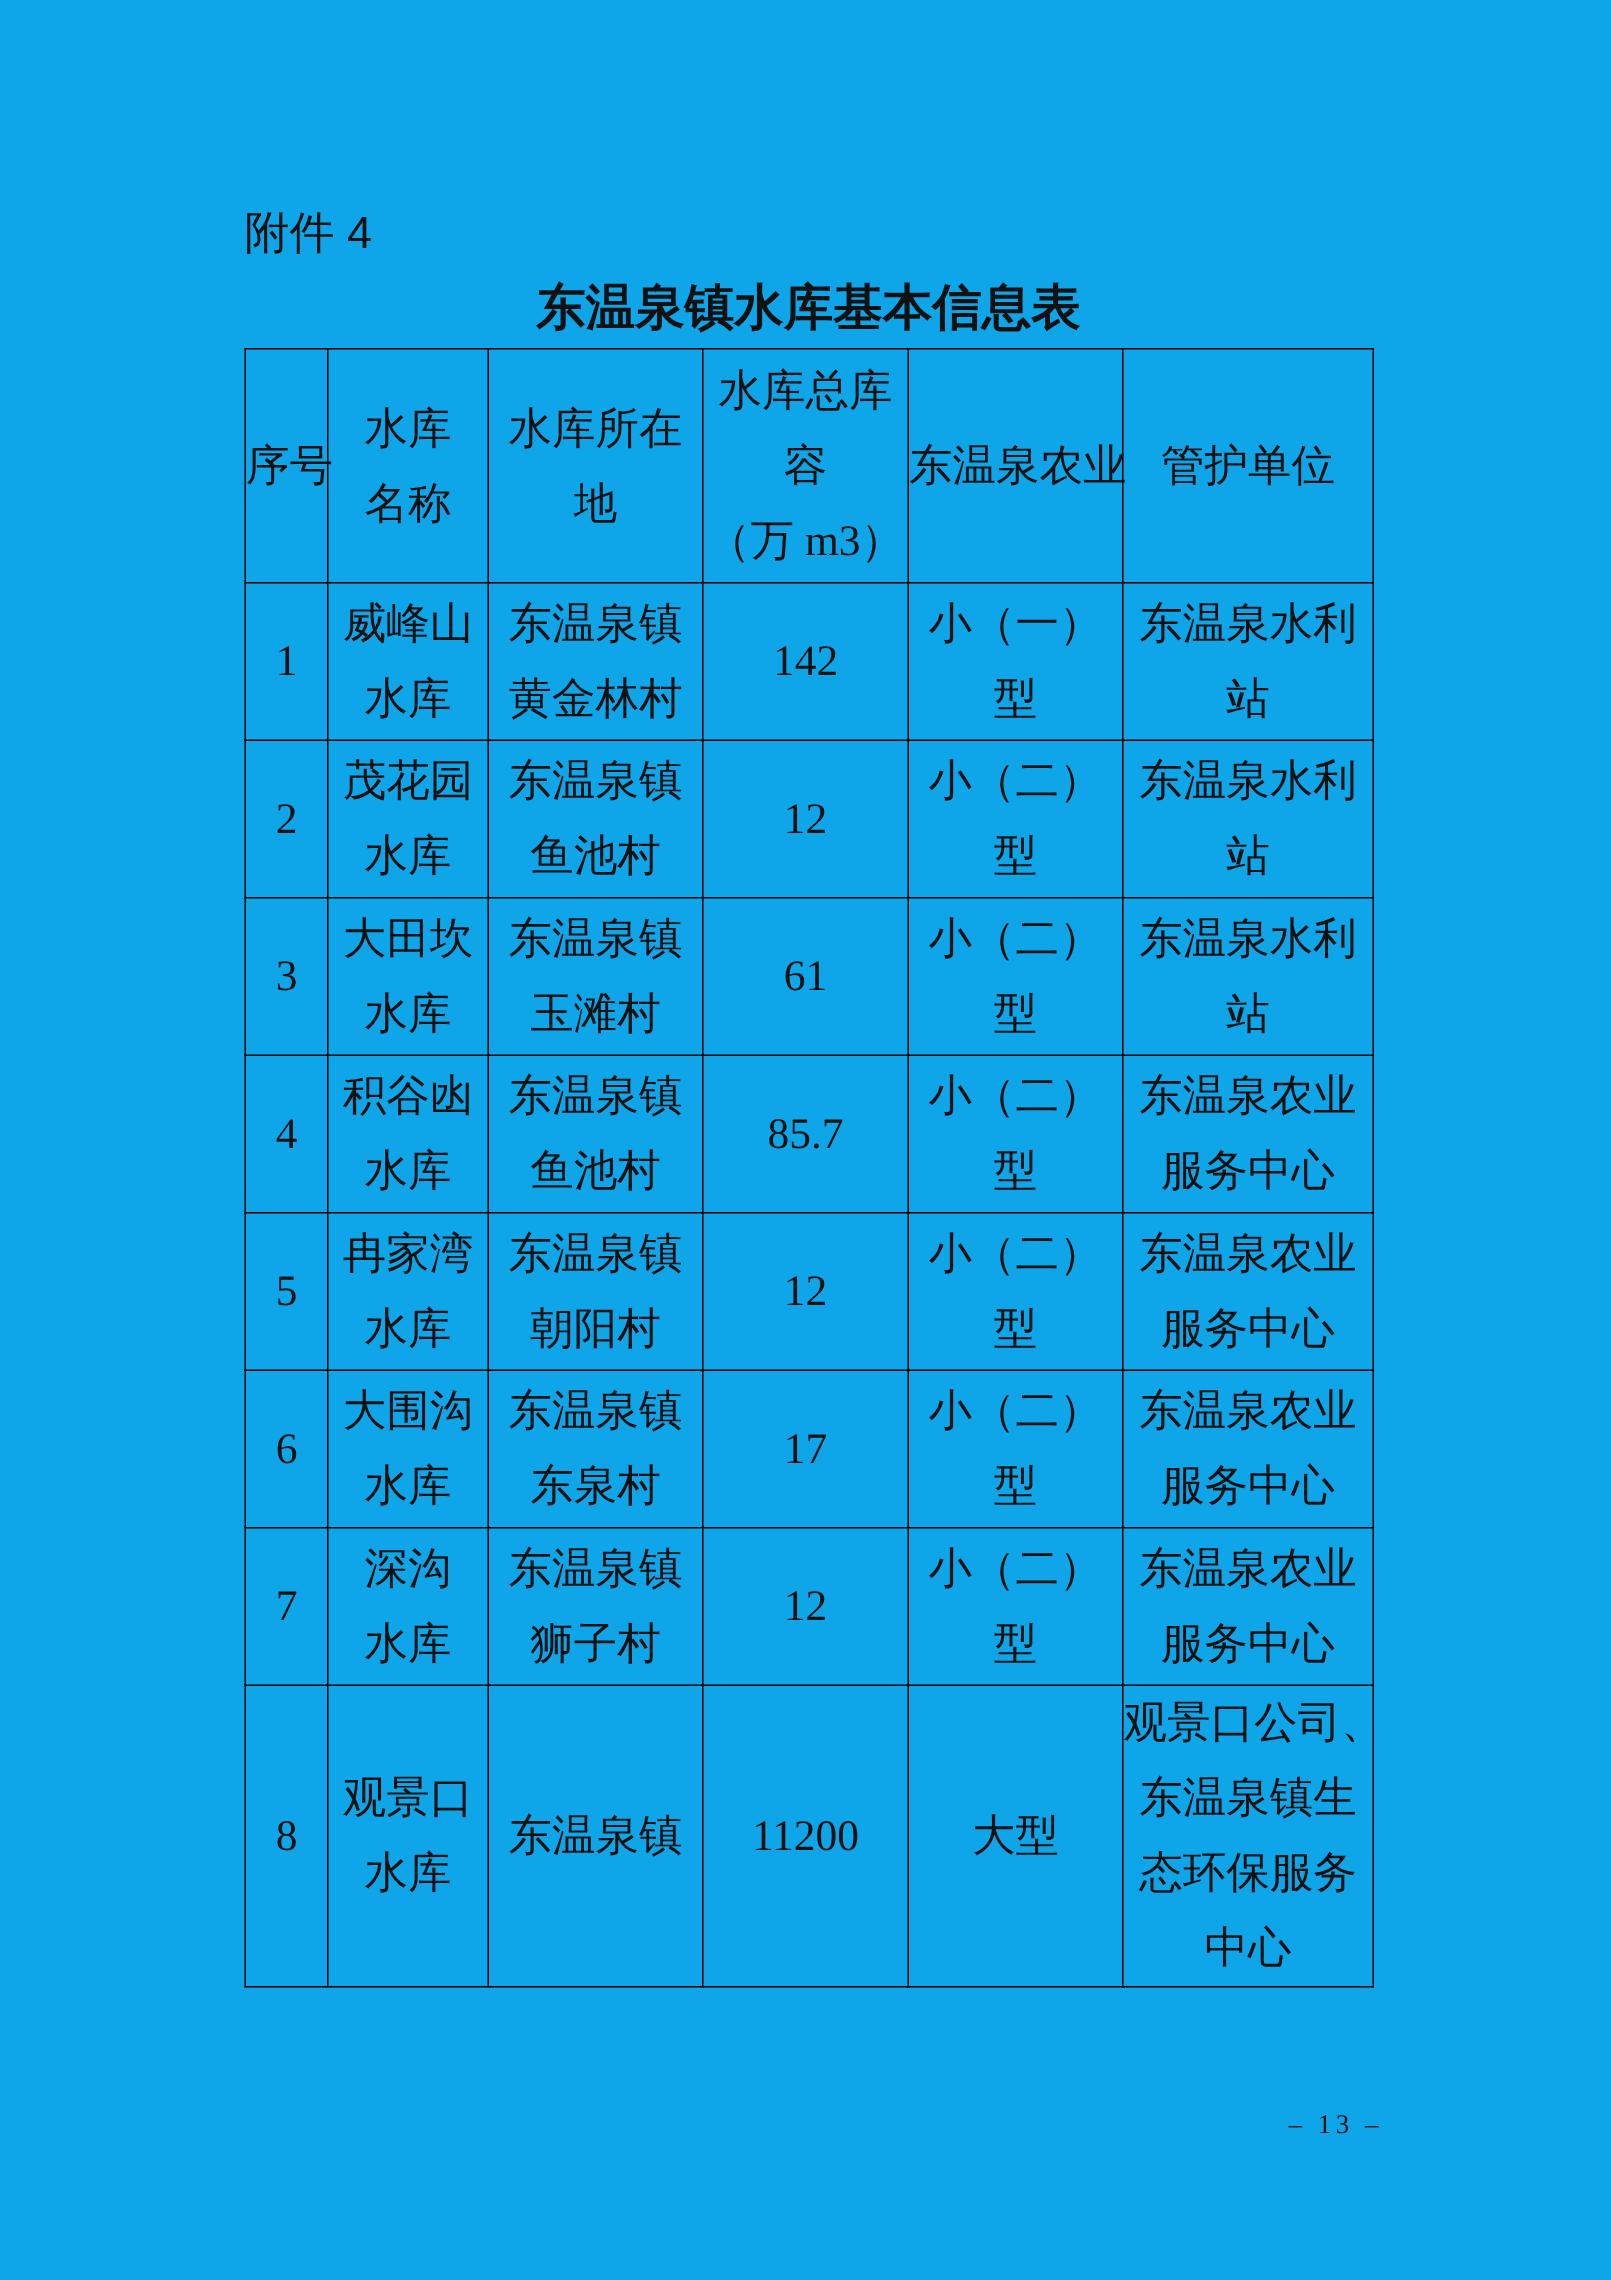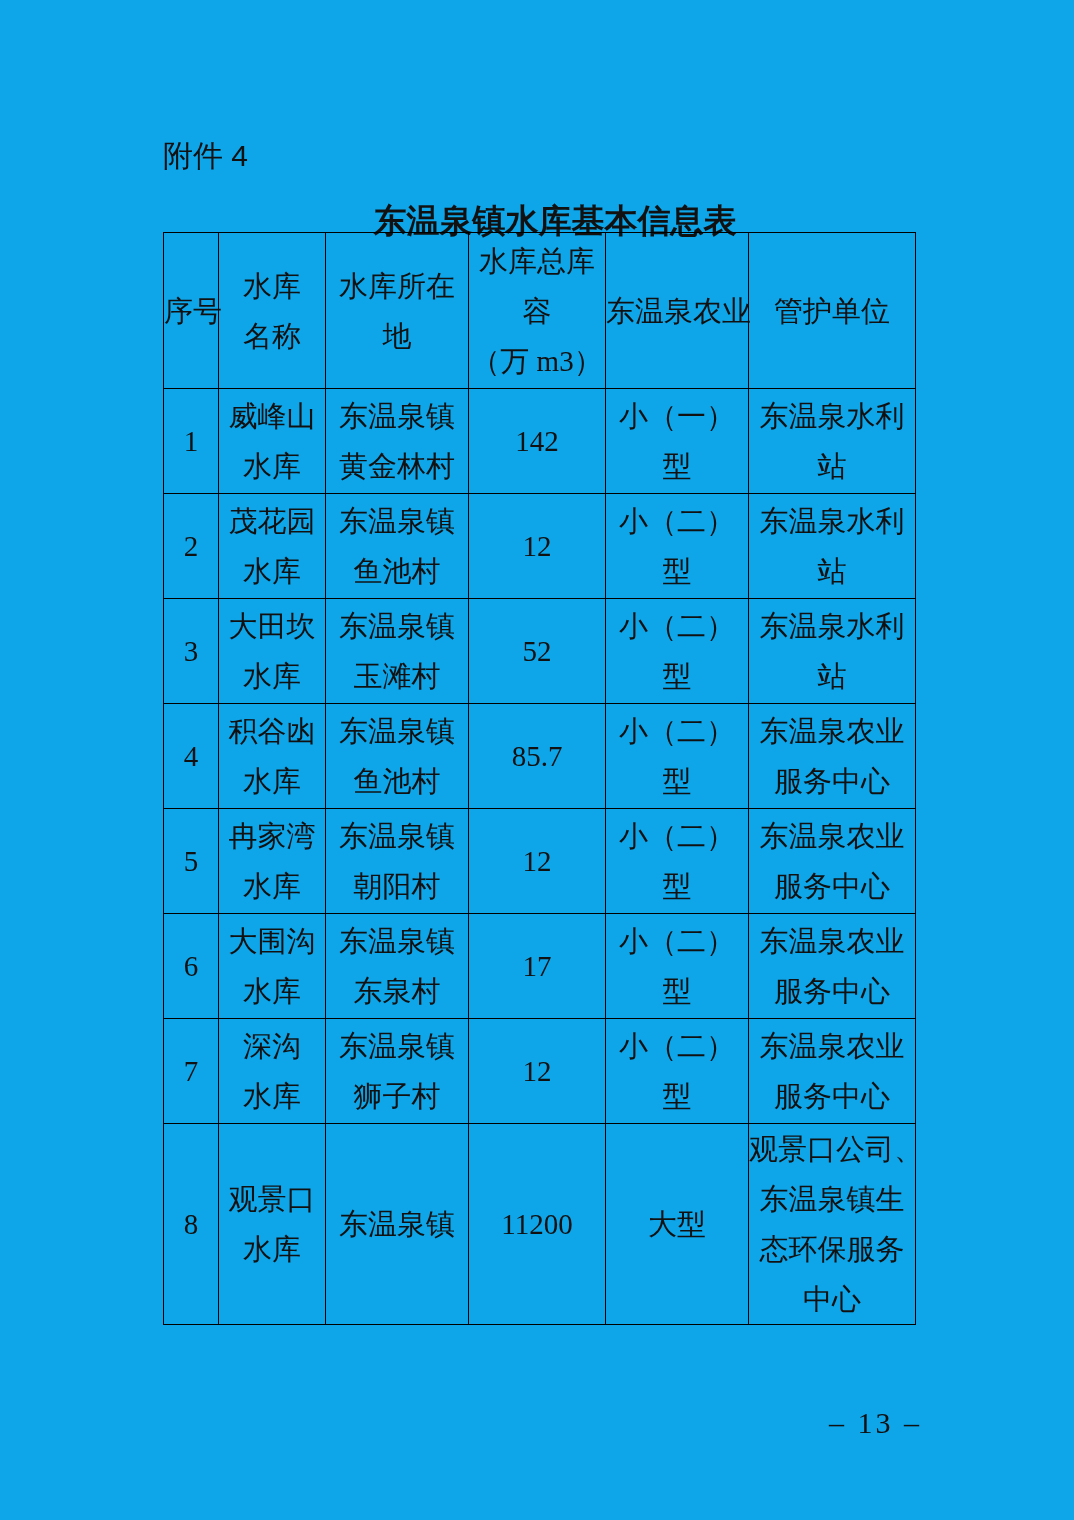--- a/index.html
+++ b/index.html
@@ -24,21 +24,21 @@
     font-size: 30px;
     font-weight: 500;
     line-height: 40px;
     color: #111111;
   }
   .doc-title {
     position: absolute;
     left: 163px;
     top: 184px;
     width: 752px;
-    margin: 16px;
+    margin: 0;
     text-align: center;
     font-family: "Liberation Sans", "DejaVu Sans", sans-serif;
     font-size: 33px;
     font-weight: 700;
     line-height: 42px;
     color: #111111;
   }
   table.reservoir-table {
     position: absolute;
     left: 163px;
@@ -63,21 +63,21 @@
     overflow: visible;
   }
   .reservoir-table thead tr { height: 156px; }
   .reservoir-table tbody tr { height: 105px; }
   .reservoir-table tbody tr:last-child { height: 201px; }
   .page-number {
     position: absolute;
     top: 1406px;
     right: 152px;
     font-family: "Liberation Serif", "DejaVu Serif", serif;
-    font-size: 30px;
+    font-size: 18px;
     letter-spacing: 3px;
     color: #111111;
   }
 </style>
 </head>
 <body>
 
 <div class="page">
 
   <div class="attachment-label">附件 4</div>
@@ -129,21 +129,21 @@
         <td>小（二）型</td>
         <td>东温泉水利
 站</td>
       </tr>
       <tr>
         <td>3</td>
         <td>大田坎
 水库</td>
         <td>东温泉镇
 玉滩村</td>
-        <td>52</td>
+        <td>61</td>
         <td>小（二）型</td>
         <td>东温泉水利
 站</td>
       </tr>
       <tr>
         <td>4</td>
         <td>积谷凼
 水库</td>
         <td>东温泉镇
 鱼池村</td>

